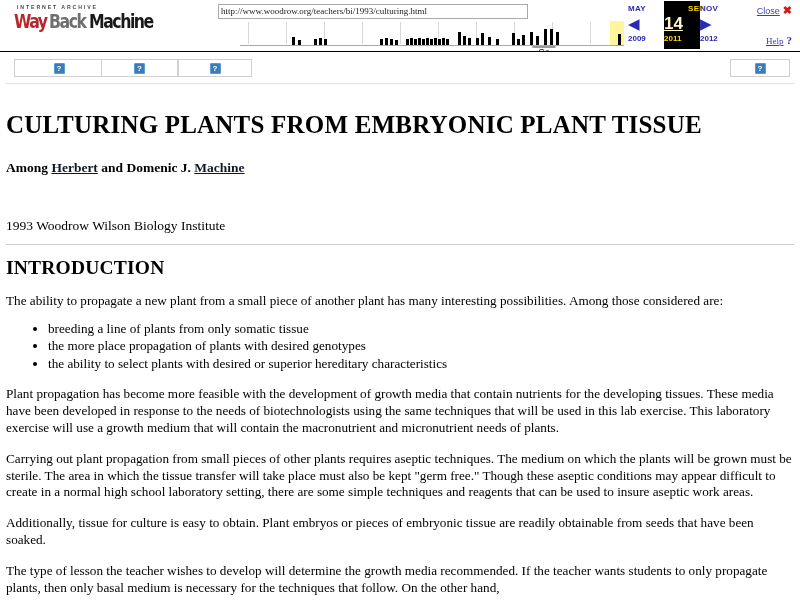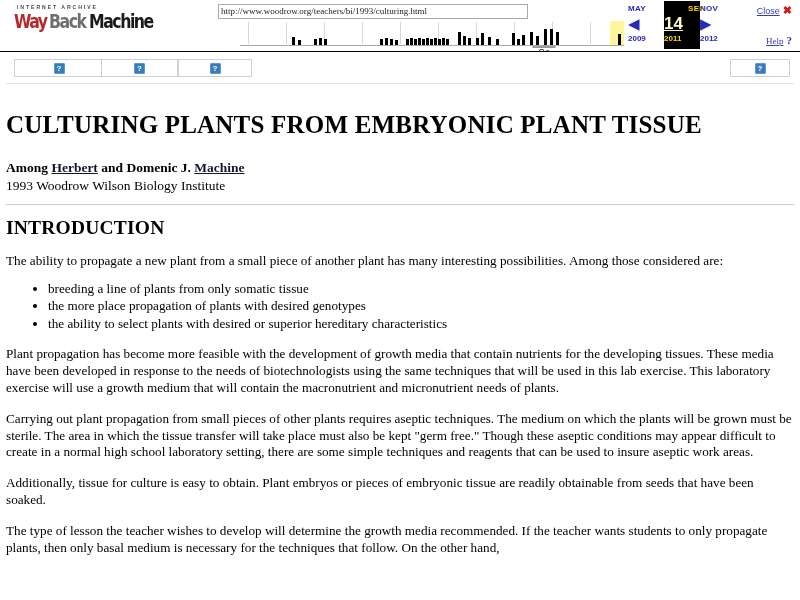--- a/index.html
+++ b/index.html
@@ -241,20 +241,21 @@
     line-height: 1.28;
   }
   .authors a {
     color: #0f172a;
     text-decoration: underline;
   }
   .affil {
     font-size: 13.5px;
     font-weight: normal;
     line-height: 1.28;
+    margin-top: 40px;
   }
   hr.rule {
     border: 0;
     border-top: 1px solid #cccccc;
     margin: 10px 0 10px 0;
   }
   h2.sec {
     font-size: 19.5px;
     font-weight: bold;
     margin: 12px 0 0 0;

